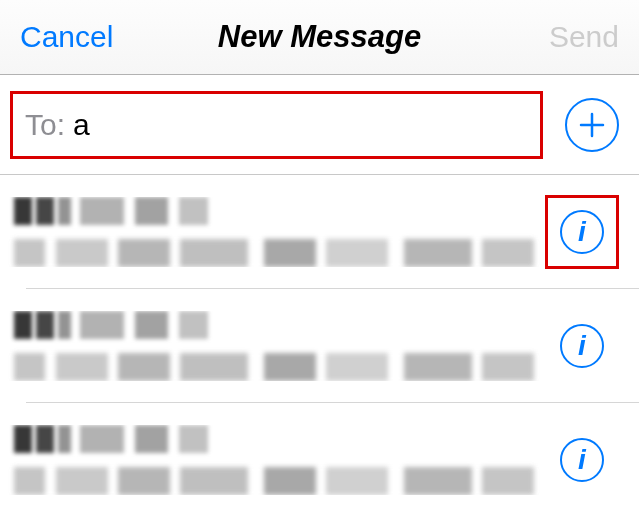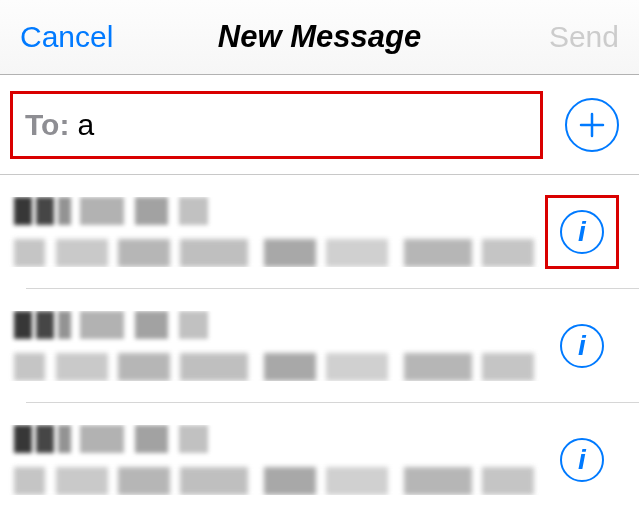--- a/index.html
+++ b/index.html
@@ -58,21 +58,20 @@
       border: 3px solid #d90000;
       display: flex;
       align-items: center;
       padding: 0 12px;
       margin-right: 22px;
     }
     .to-label {
       color: #8e8e93;
       font-size: 30px;
       margin-right: 8px;
-      font-weight: bold;
     }
     .to-input {
       border: none;
       outline: none;
       font-size: 30px;
       color: #000;
       flex: 1;
       background: transparent;
     }
     .plus-btn {

